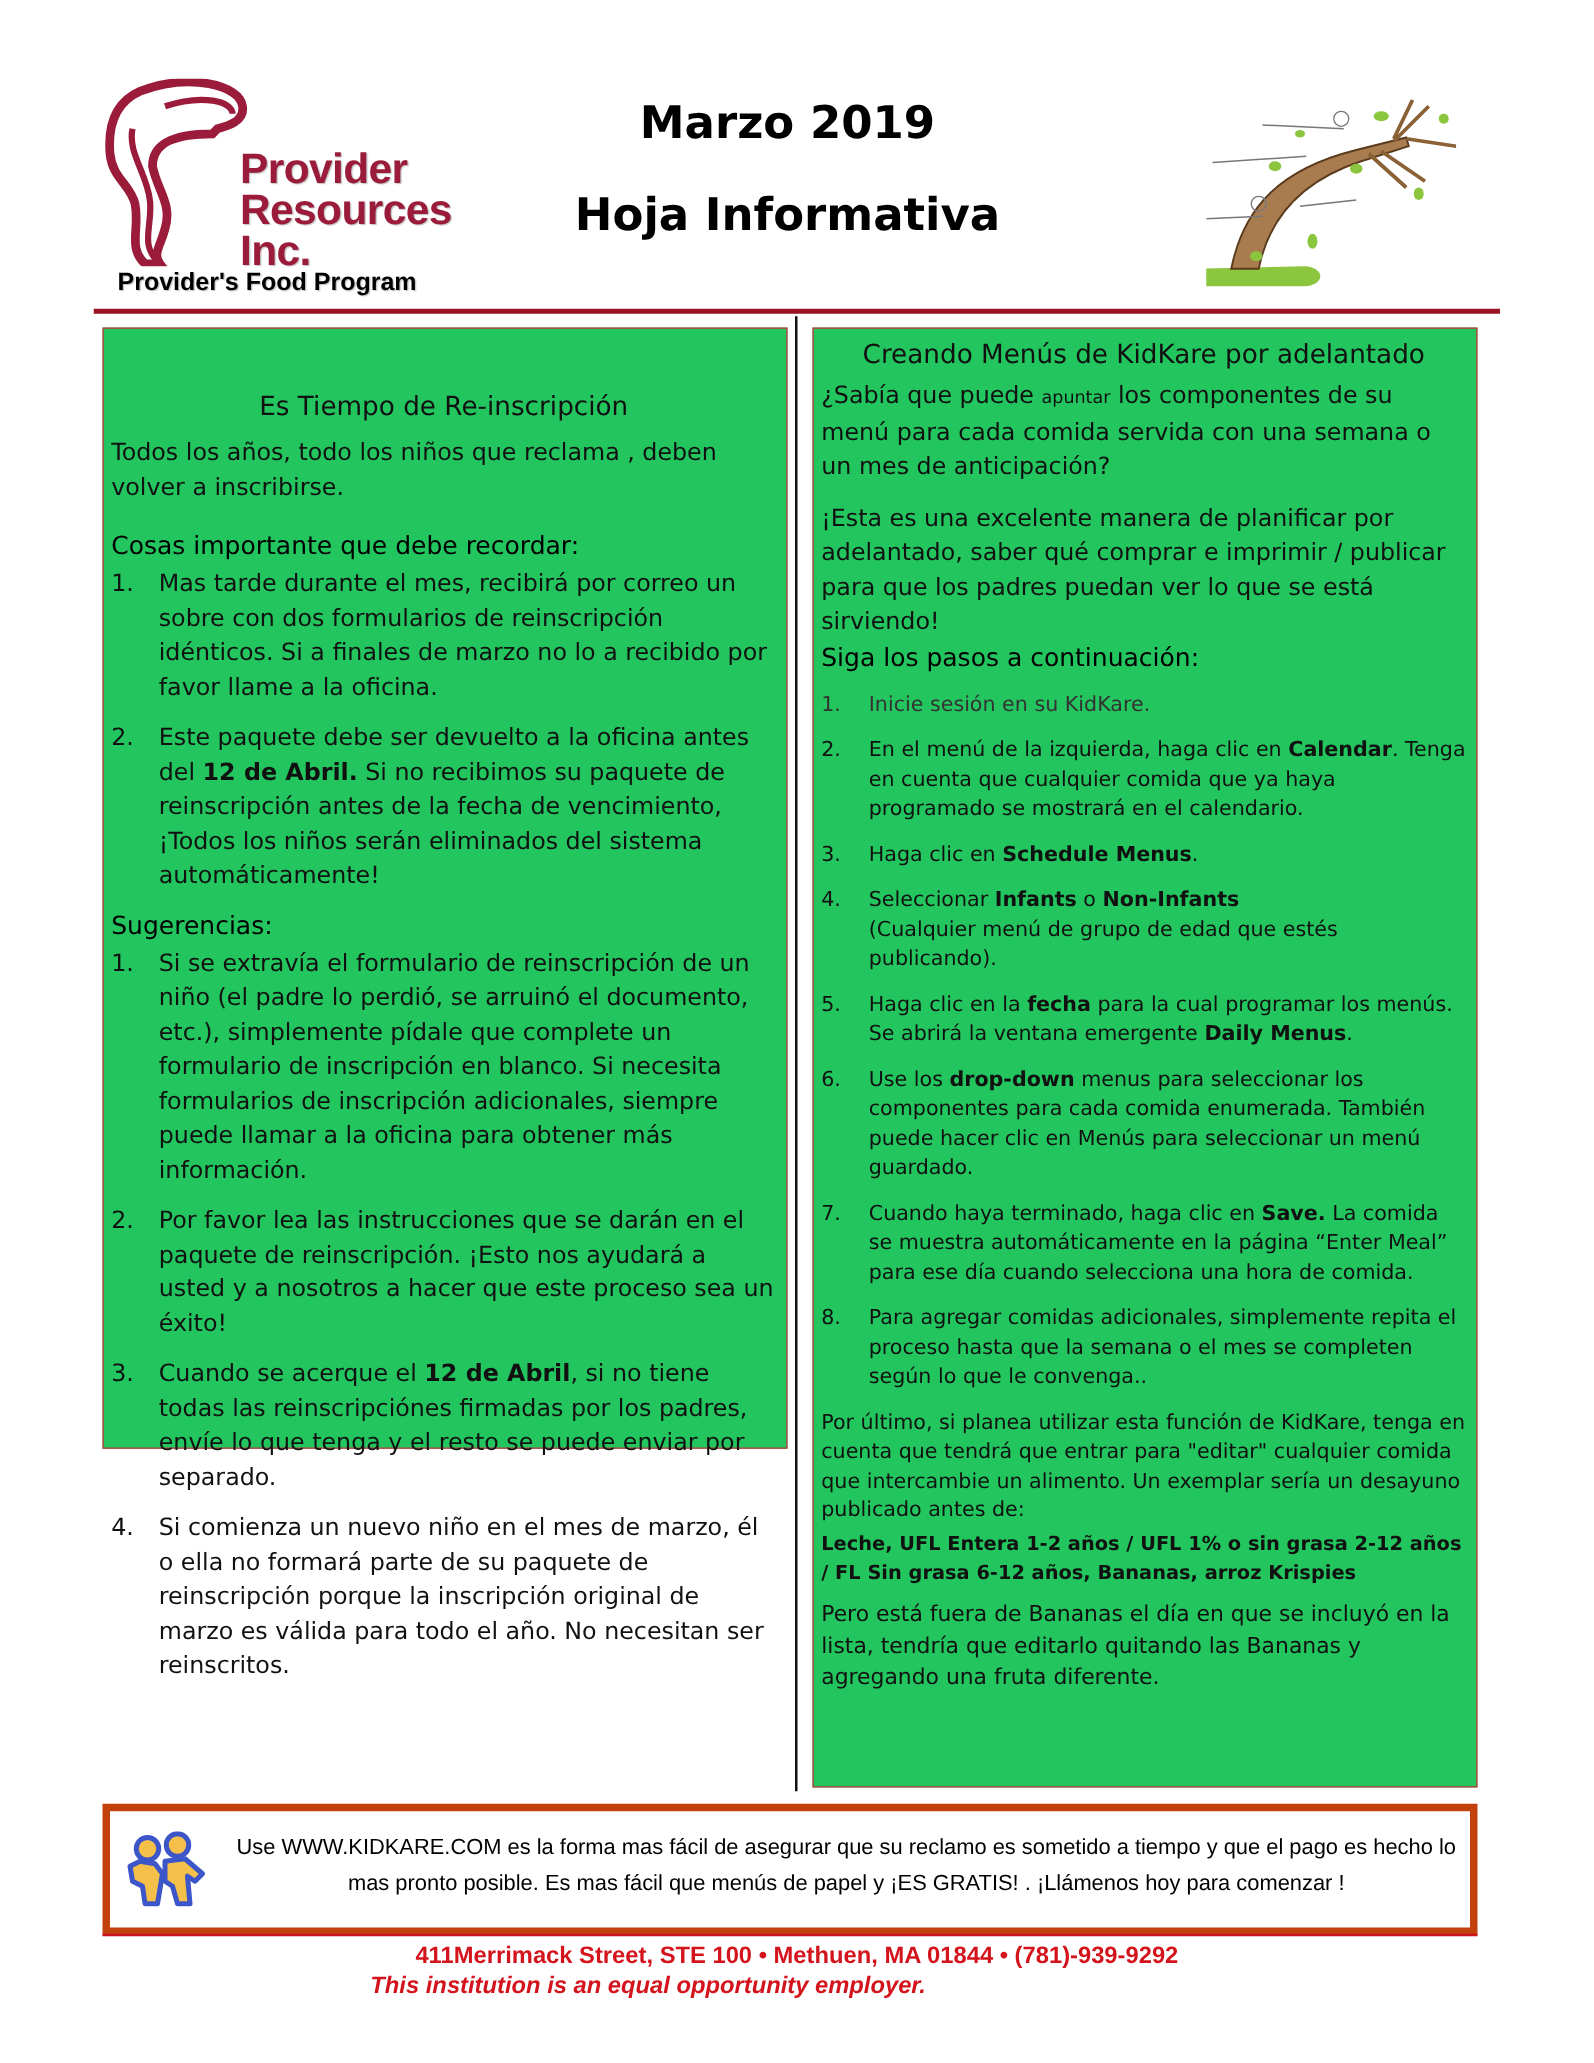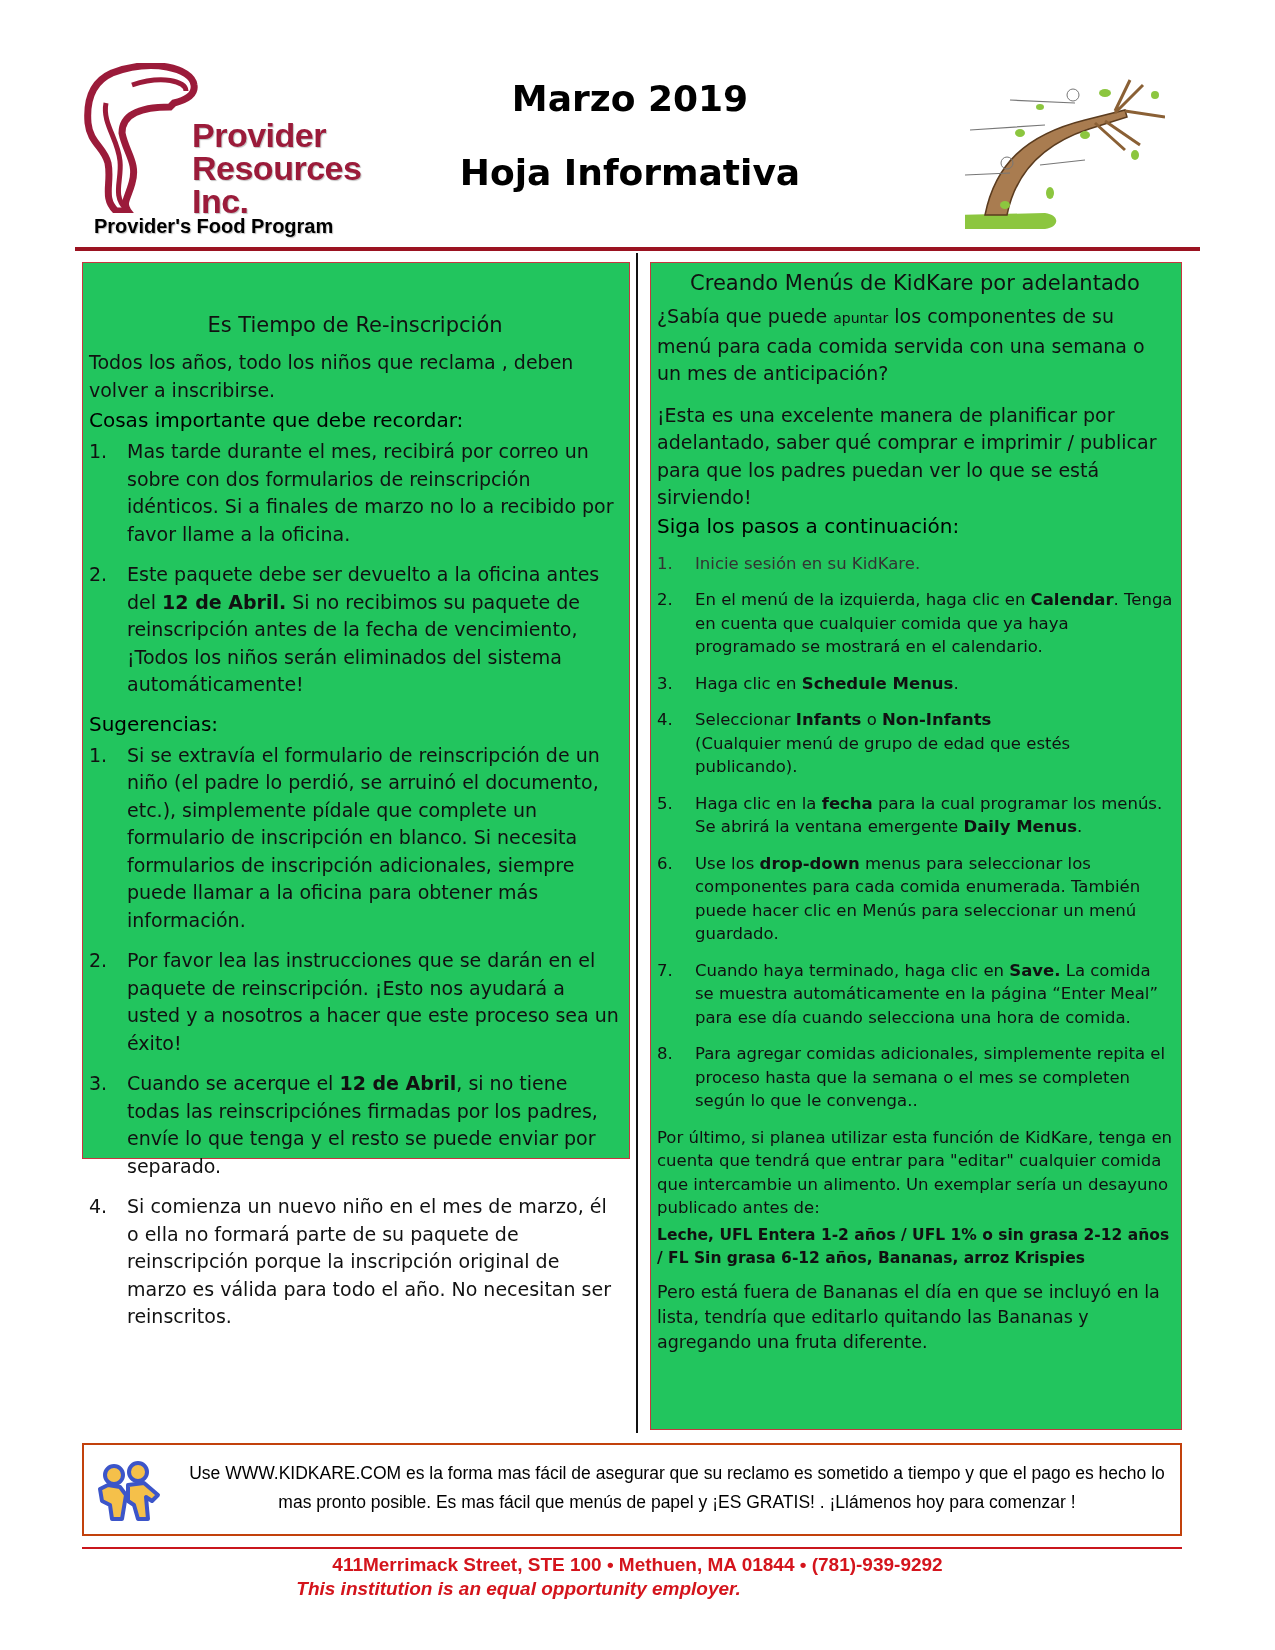--- a/index.html
+++ b/index.html
@@ -36,21 +36,21 @@
   ol li { position: relative; padding-left: 38px; margin-bottom: 13px; }
   ol li .num { position: absolute; left: 0; top: 0; }
   .steps li { font-size: 16.5px; line-height: 23.5px; margin-bottom: 13px; }
   .steps li .num { font-size: 16.5px; }
   .right-p { margin-bottom: 14px; }
   .small-apuntar { font-size: 14px; }
   .menu-bold { font-weight: bold; font-size: 15.5px; line-height: 23px; margin: 4px 0 10px; }
   .muted { color: #333; }
   b { font-weight: bold; }
 
-  .banner { position: absolute; left: 82px; top: 1443px; width: 1100px; height: 93px; border: 2px solid #c2410c; padding-left: 43px; }
+  .banner { position: absolute; left: 82px; top: 1443px; width: 1100px; height: 105px; border: 6px solid #c2410c; padding-left: 43px; }
   .banner .kids { position: absolute; left: 10px; top: 16px; width: 70px; height: 62px; }
   .banner .text { position: absolute; left: 100px; right: 10px; top: 14px; text-align: center; font-family: "Liberation Sans", sans-serif; font-size: 17.5px; line-height: 29px; color: #000; }
 
   .footer-rule { position: absolute; left: 82px; top: 1547px; width: 1100px; height: 1.5px; background: #c9161c; }
   .footer-addr { position: absolute; left: 0; width: 1275px; top: 1554px; text-align: center; color: #d4141c; font-family: "Liberation Sans", sans-serif; font-weight: bold; font-size: 19px; }
   .footer-eq { position: absolute; left: 0; width: 1037px; top: 1578px; text-align: center; color: #d4141c; font-family: "Liberation Sans", sans-serif; font-weight: bold; font-style: italic; font-size: 19px; }
 </style>
 </head>
 <body>
 
@@ -87,21 +87,21 @@
   <ellipse cx="190" cy="40" rx="4" ry="4" fill="#8cc63f"></ellipse>
   <ellipse cx="75" cy="52" rx="4" ry="3" fill="#8cc63f"></ellipse>
 </svg>
 
 <div class="rule-top"></div>
 <div class="divider"></div>
 
 <div class="box box-left">
   <div class="h-center">Es Tiempo de Re-inscripción</div>
   <p>Todos los años, todo los niños que reclama , deben volver a inscribirse.</p>
-  <div class="bold-h plain" style="margin-top:4px;">Cosas importante que debe recordar:</div>
+  <div class="bold-h plain" style="margin-top:20px;">Cosas importante que debe recordar:</div>
   <ol>
     <li><span class="num">1.</span><span>Mas tarde durante el mes, recibirá por correo un sobre con dos formularios de reinscripción idénticos. Si a finales de marzo no lo a recibido por favor llame a la oficina.</span></li>
     <li><span class="num">2.</span><span>Este paquete debe ser devuelto a la oficina antes del </span><b>12 de Abril.</b><span> Si no recibimos su paquete de reinscripción antes de la fecha de vencimiento, ¡Todos los niños serán eliminados del sistema automáticamente!</span></li>
   </ol>
   <div class="bold-h plain">Sugerencias:</div>
   <ol>
     <li><span class="num">1.</span><span>Si se extravía el formulario de reinscripción de un niño (el padre lo perdió, se arruinó el documento, etc.), simplemente pídale que complete un formulario de inscripción en blanco. Si necesita formularios de inscripción adicionales, siempre puede llamar a la oficina para obtener más información.</span></li>
     <li><span class="num">2.</span><span>Por favor lea las instrucciones que se darán en el paquete de reinscripción. ¡Esto nos ayudará a usted y a nosotros a hacer que este proceso sea un éxito!</span></li>
     <li><span class="num">3.</span><span>Cuando se acerque el </span><b>12 de Abril</b><span>, si no tiene todas las reinscripciónes firmadas por los padres, envíe lo que tenga y el resto se puede enviar por separado.</span></li>
     <li><span class="num">4.</span><span>Si comienza un nuevo niño en el mes de marzo, él o ella no formará parte de su paquete de reinscripción porque la inscripción original de marzo es válida para todo el año. No necesitan ser reinscritos.</span></li>

